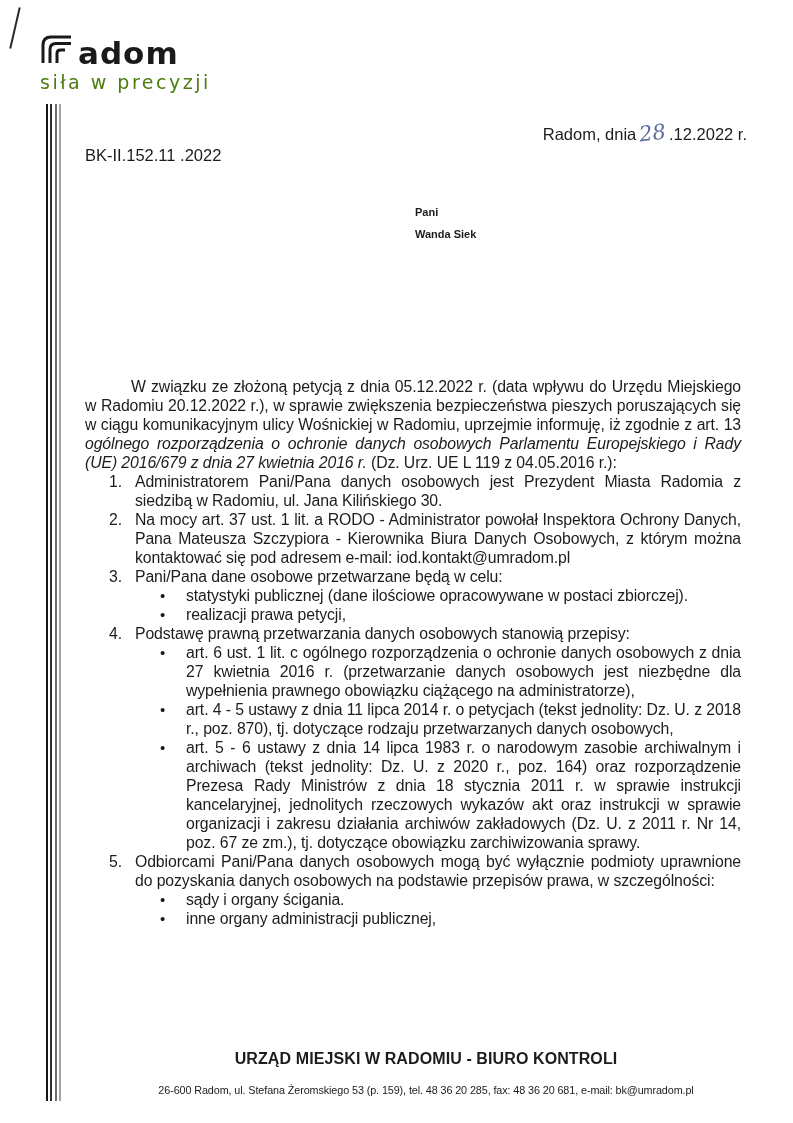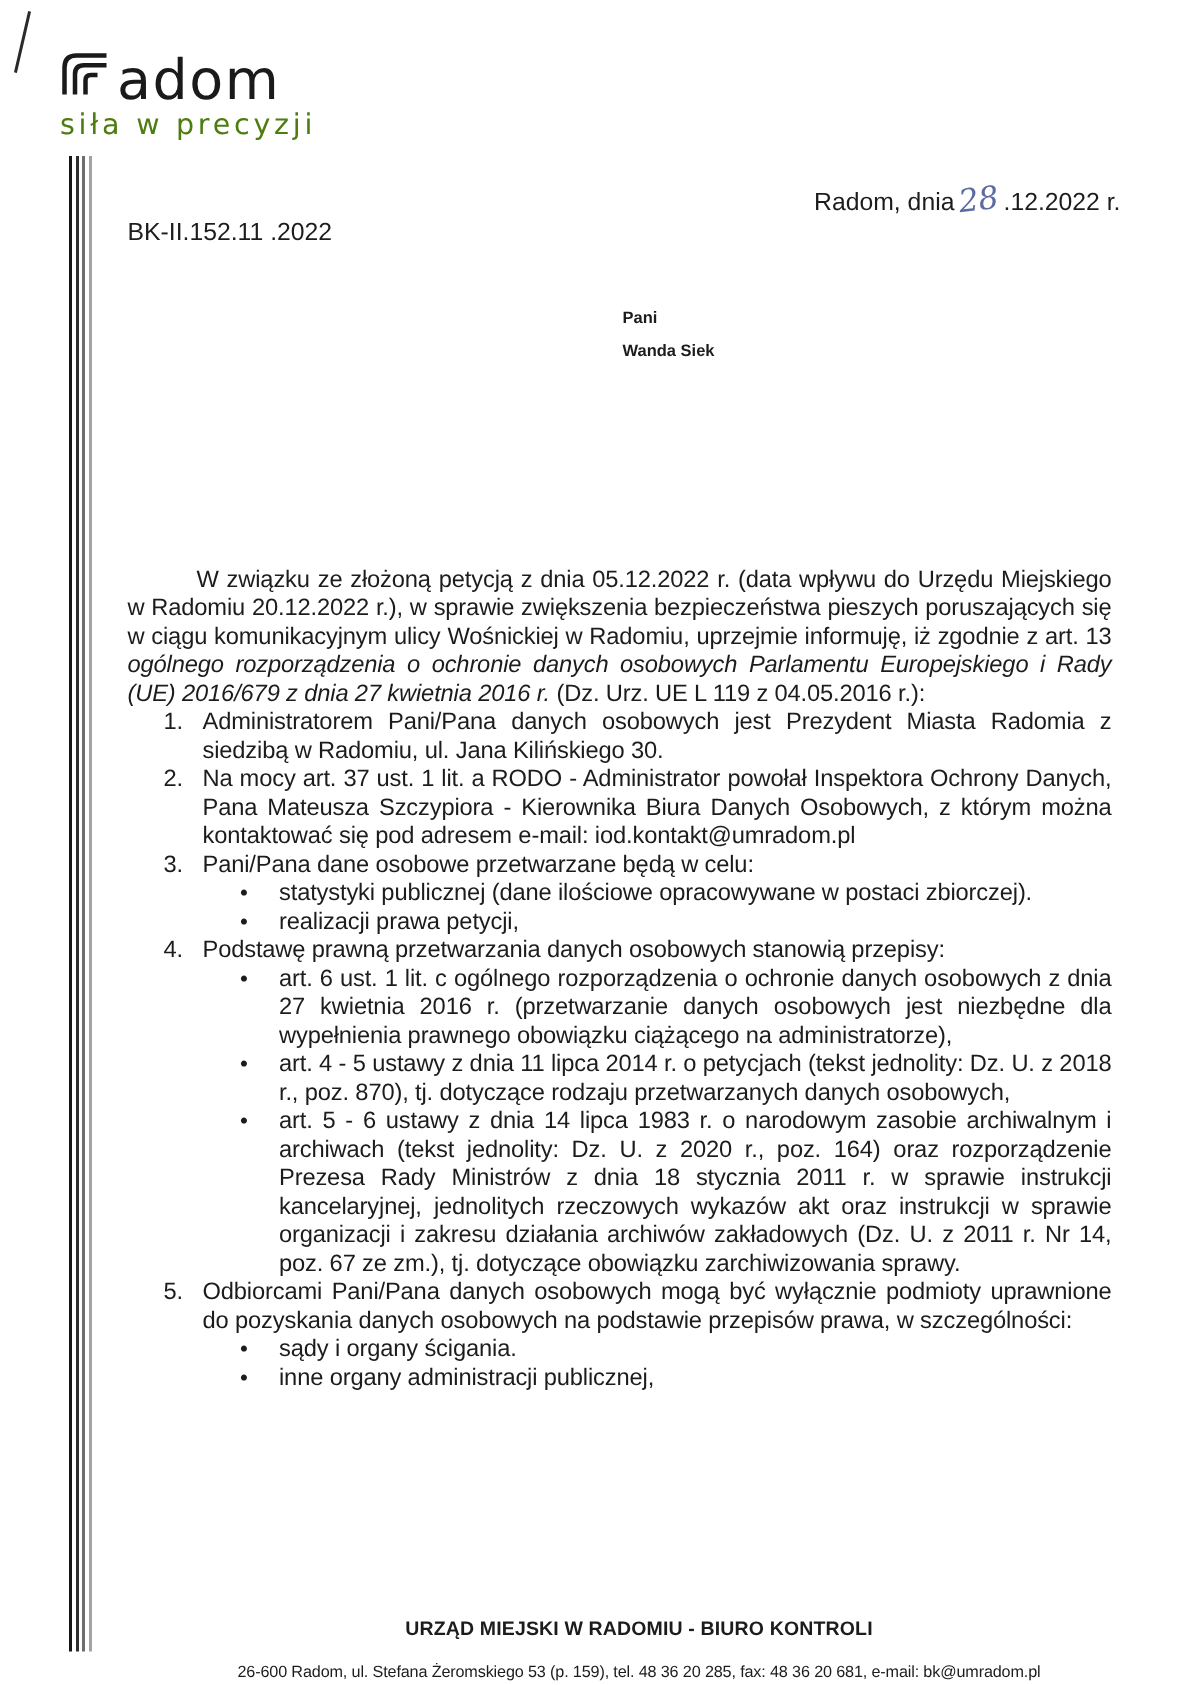--- a/index.html
+++ b/index.html
@@ -5,21 +5,21 @@
   html,body{margin:0;padding:0;}
   body{
     width:793px;height:1123px;position:relative;background:#ffffff;
     font-family:"Liberation Sans", sans-serif;color:#1c1c1c;overflow:hidden;
   }
   
   .slash{position:absolute;left:14px;top:7px;width:2px;height:42px;background:#2a2a2a;transform:rotate(13deg);}
   
   .logo{position:absolute;left:40px;top:34px;}
   .brand-row{display:flex;align-items:flex-end;gap:2px;}
-  .brand-text{font-family:"DejaVu Sans", sans-serif;font-weight:normal;font-size:37px;line-height:30px;letter-spacing:1px;color:#1a1a1a;}
+  .brand-text{font-family:"DejaVu Sans", sans-serif;font-weight:bold;font-size:31px;line-height:30px;letter-spacing:1px;color:#1a1a1a;}
   .tagline{font-family:"DejaVu Sans", sans-serif;font-size:19px;letter-spacing:2.5px;color:#4d7c0f;margin-top:3px;}
   
   .vbars{position:absolute;left:46px;top:104px;width:16px;height:997px;
     background:linear-gradient(to right,
       #161616 0px,#161616 2px, transparent 2px,transparent 4.5px,
       #2e2e2e 4.5px,#2e2e2e 6.5px, transparent 6.5px,transparent 9px,
       #6e6e6e 9px,#6e6e6e 11px, transparent 11px,transparent 13.5px,
       #a3a3a3 13.5px,#a3a3a3 15.5px, transparent 15.5px);}
   .date-line{position:absolute;top:121px;right:46px;font-size:16.5px;white-space:nowrap;}
   .hand-day{display:inline-block;font-family:"DejaVu Serif", serif;font-style:italic;
@@ -30,21 +30,21 @@
   .intro{margin:0;text-indent:46px;}
   .intro .it{font-style:italic;}
   .li{display:flex;}
   .li .num{flex:0 0 26px;margin-left:24px;}
   .li .txt{flex:1;text-align:justify;}
   .bul{display:flex;margin-left:25px;}
   .bul .dot{flex:0 0 26px;}
   .bul .dot::before{content:"\2022";font-size:15px;}
   .bul .btxt{flex:1;text-align:justify;}
   .footer{position:absolute;left:96px;top:1050px;width:660px;text-align:center;}
-  .footer-office{font-weight:bold;font-size:13px;letter-spacing:0.1px;margin-top:28px;}
+  .footer-office{font-weight:bold;font-size:16px;letter-spacing:0.1px;}
   .footer-address{font-size:10.8px;margin-top:16px;letter-spacing:-0.1px;}
 </style>
 </head>
 <body>
 
 <div class="slash"></div>
 
 <div class="logo">
   <div class="brand-row">
     <span>

